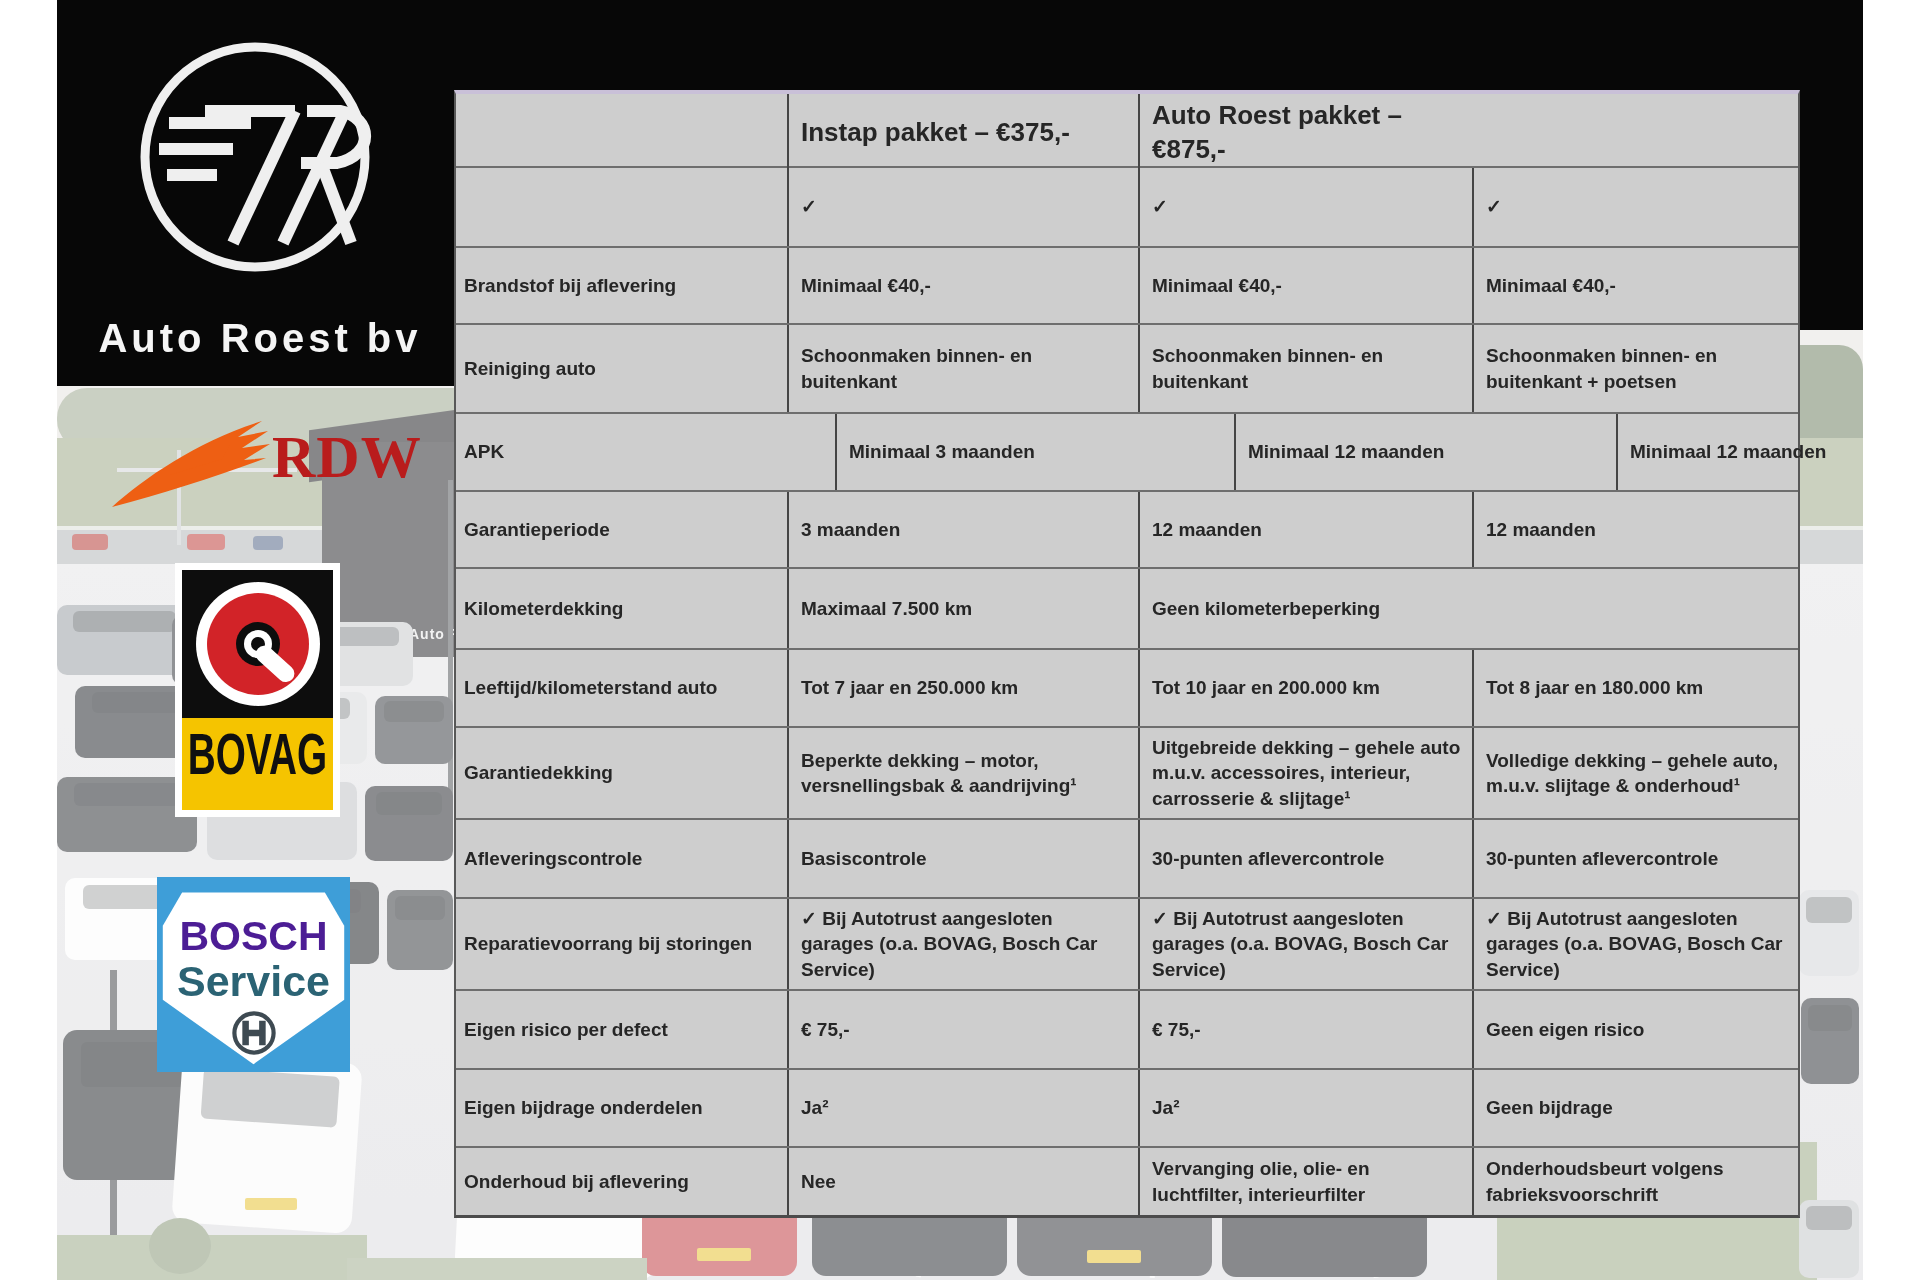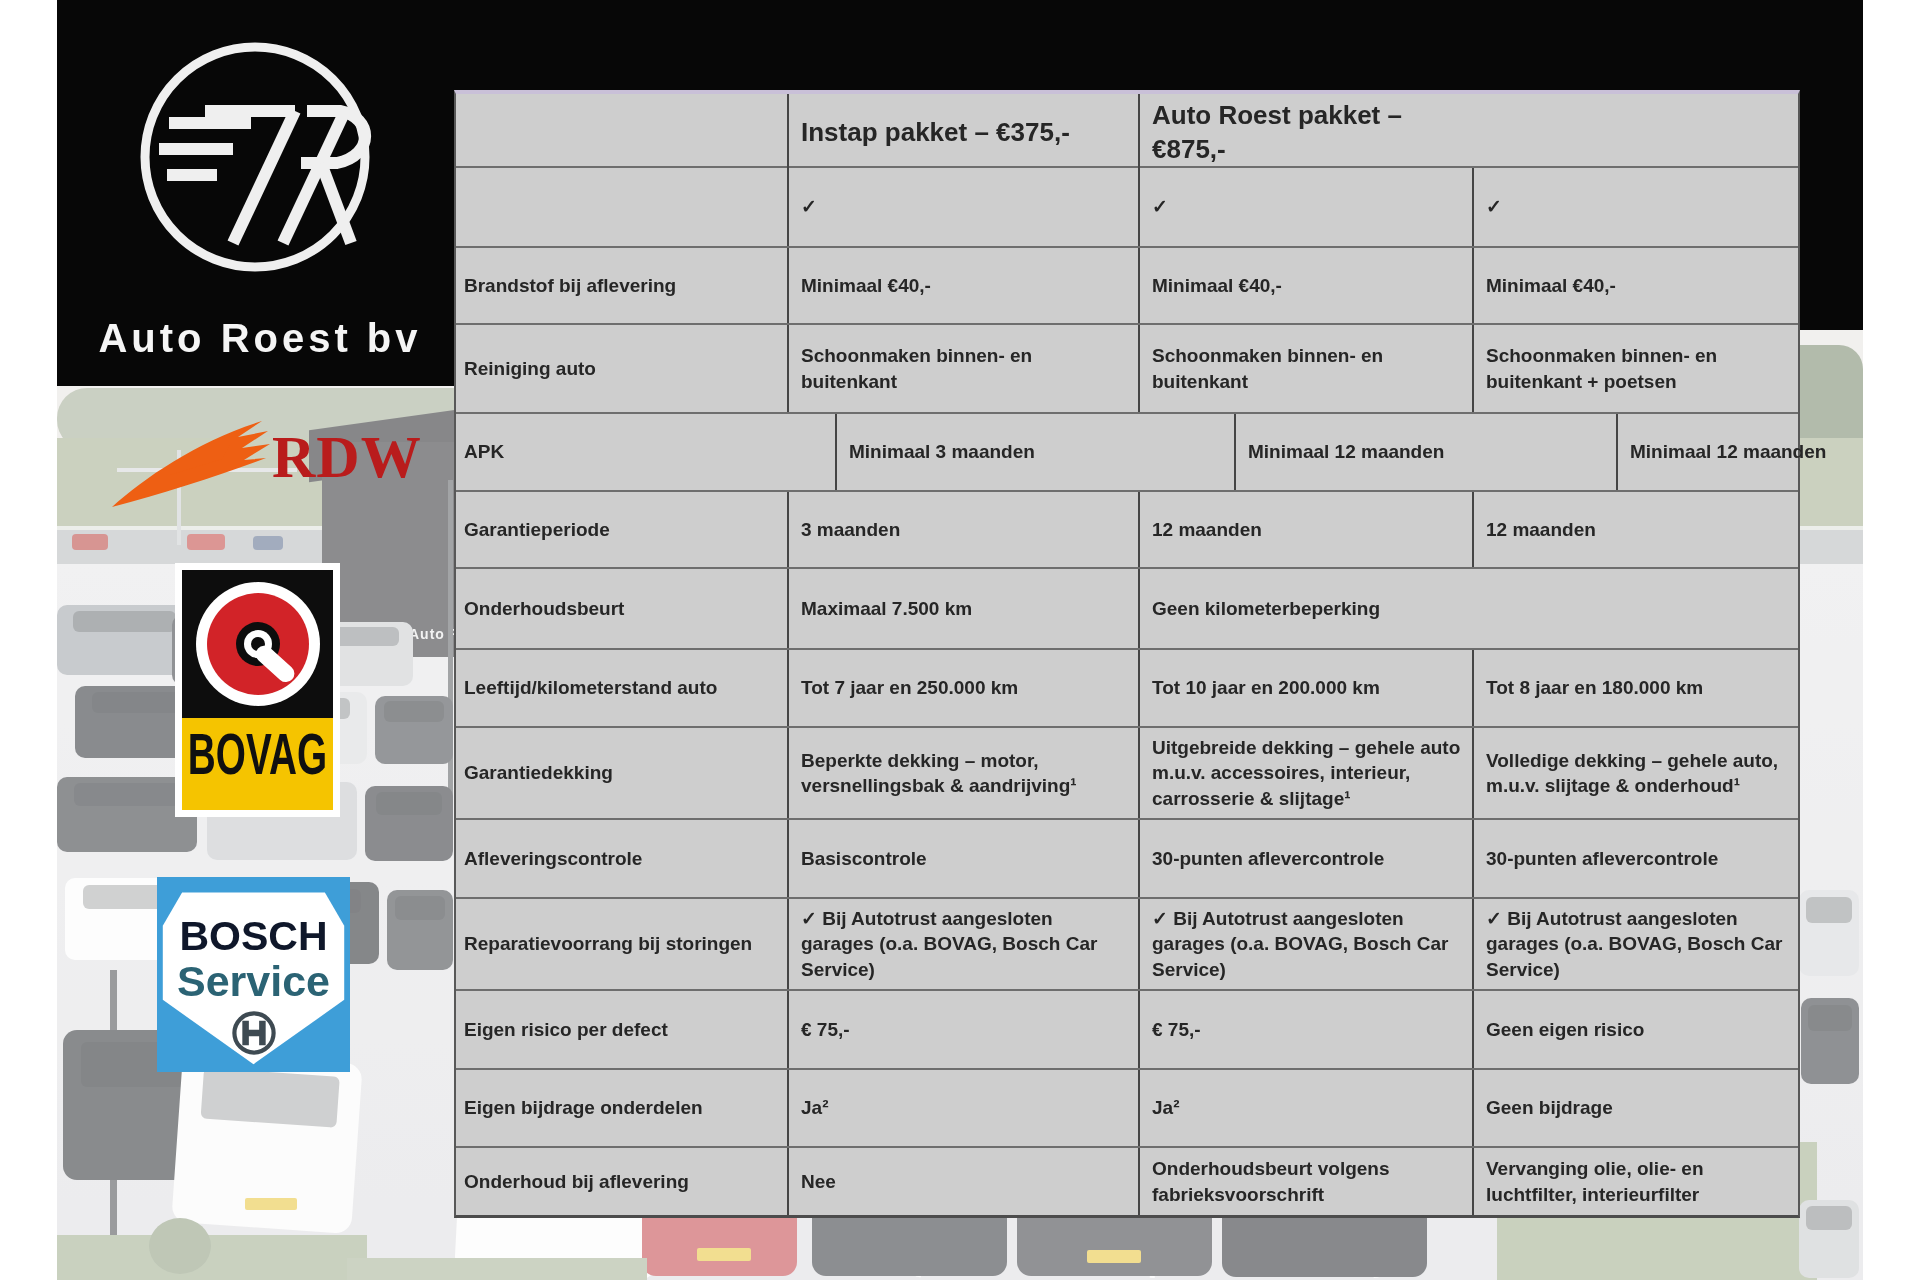--- a/index.html
+++ b/index.html
@@ -33,21 +33,21 @@
   .cir{position:absolute;border-radius:50%;}
   .bovag-handle{position:absolute;left:76px;top:70px;width:46px;height:17px;background:#ffffff;
                 border-radius:9px;transform:rotate(42deg);transform-origin:0 50%;}
   .bovag-band{position:relative;width:100%;height:92px;background:#f5c400;overflow:hidden;}
   .bovag-word{position:absolute;left:0;top:16px;width:100%;text-align:center;color:#101010;
               font-size:38px;font-weight:800;letter-spacing:0px;transform:scale(1.02,1.5);}
   
   .bosch{position:absolute;left:157px;top:877px;width:193px;height:195px;background:#3e9ed8;}
   .bosch-shield{position:absolute;left:0;top:0;width:100%;height:100%;background:#ffffff;
     clip-path:polygon(13% 8%,87% 8%,97% 25%,97% 63%,50% 96%,3% 63%,3% 25%);}
-  .bosch-l1{position:absolute;left:0;top:36px;width:100%;text-align:center;color:#0f172a;
+  .bosch-l1{position:absolute;left:0;top:36px;width:100%;text-align:center;color:#4c1d95;
             font-size:41px;font-weight:800;letter-spacing:0;}
   .bosch-l2{position:absolute;left:0;top:80px;width:100%;text-align:center;color:#2b6374;
             font-size:43px;font-weight:700;}
   .bosch-sym{position:absolute;left:50%;top:128px;margin-left:-28px;width:56px;height:56px;}
   
   .pkg-table{position:absolute;left:454px;top:90px;width:1346px;background:#cecece;
              border-top:4px solid #c9c0d8;border-bottom:3px solid #4c4c4c;
              border-left:2px solid #585858;border-right:2px solid #585858;box-sizing:border-box;}
   .t-row{display:grid;grid-template-columns:331px 351px 334px 326px;border-top:2px solid #6e6e6e;}
   .t-row:first-child{border-top:none;}
@@ -259,21 +259,21 @@
         </div>
         <div class="t-cell">
           <span>12 maanden</span>
         </div>
         <div class="t-cell">
           <span>12 maanden</span>
         </div>
       </div>
       <div class="t-row" style="height: 79px;">
         <div class="t-cell">
-          <span>Onderhoudsbeurt</span>
+          <span>Kilometerdekking</span>
         </div>
         <div class="t-cell">
           <span>Maximaal 7.500 km</span>
         </div>
         <div class="t-cell">
           <span>Geen kilometerbeperking</span>
         </div>
       </div>
       <div class="t-row" style="height: 76px;">
         <div class="t-cell">
@@ -360,21 +360,21 @@
         </div>
       </div>
       <div class="t-row" style="height: 67px;">
         <div class="t-cell">
           <span>Onderhoud bij aflevering</span>
         </div>
         <div class="t-cell">
           <span>Nee</span>
         </div>
         <div class="t-cell">
+          <span>Vervanging olie, olie- en luchtfilter, interieurfilter</span>
+        </div>
+        <div class="t-cell">
           <span>Onderhoudsbeurt volgens fabrieksvoorschrift</span>
         </div>
-        <div class="t-cell">
-          <span>Vervanging olie, olie- en luchtfilter, interieurfilter</span>
-        </div>
       </div>
     </div>
 
 </div>
 
 </body></html>

